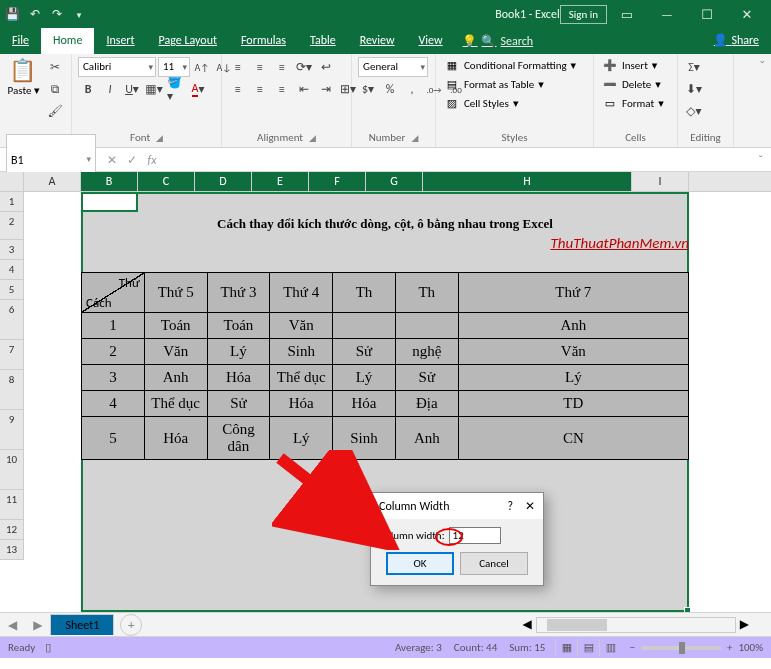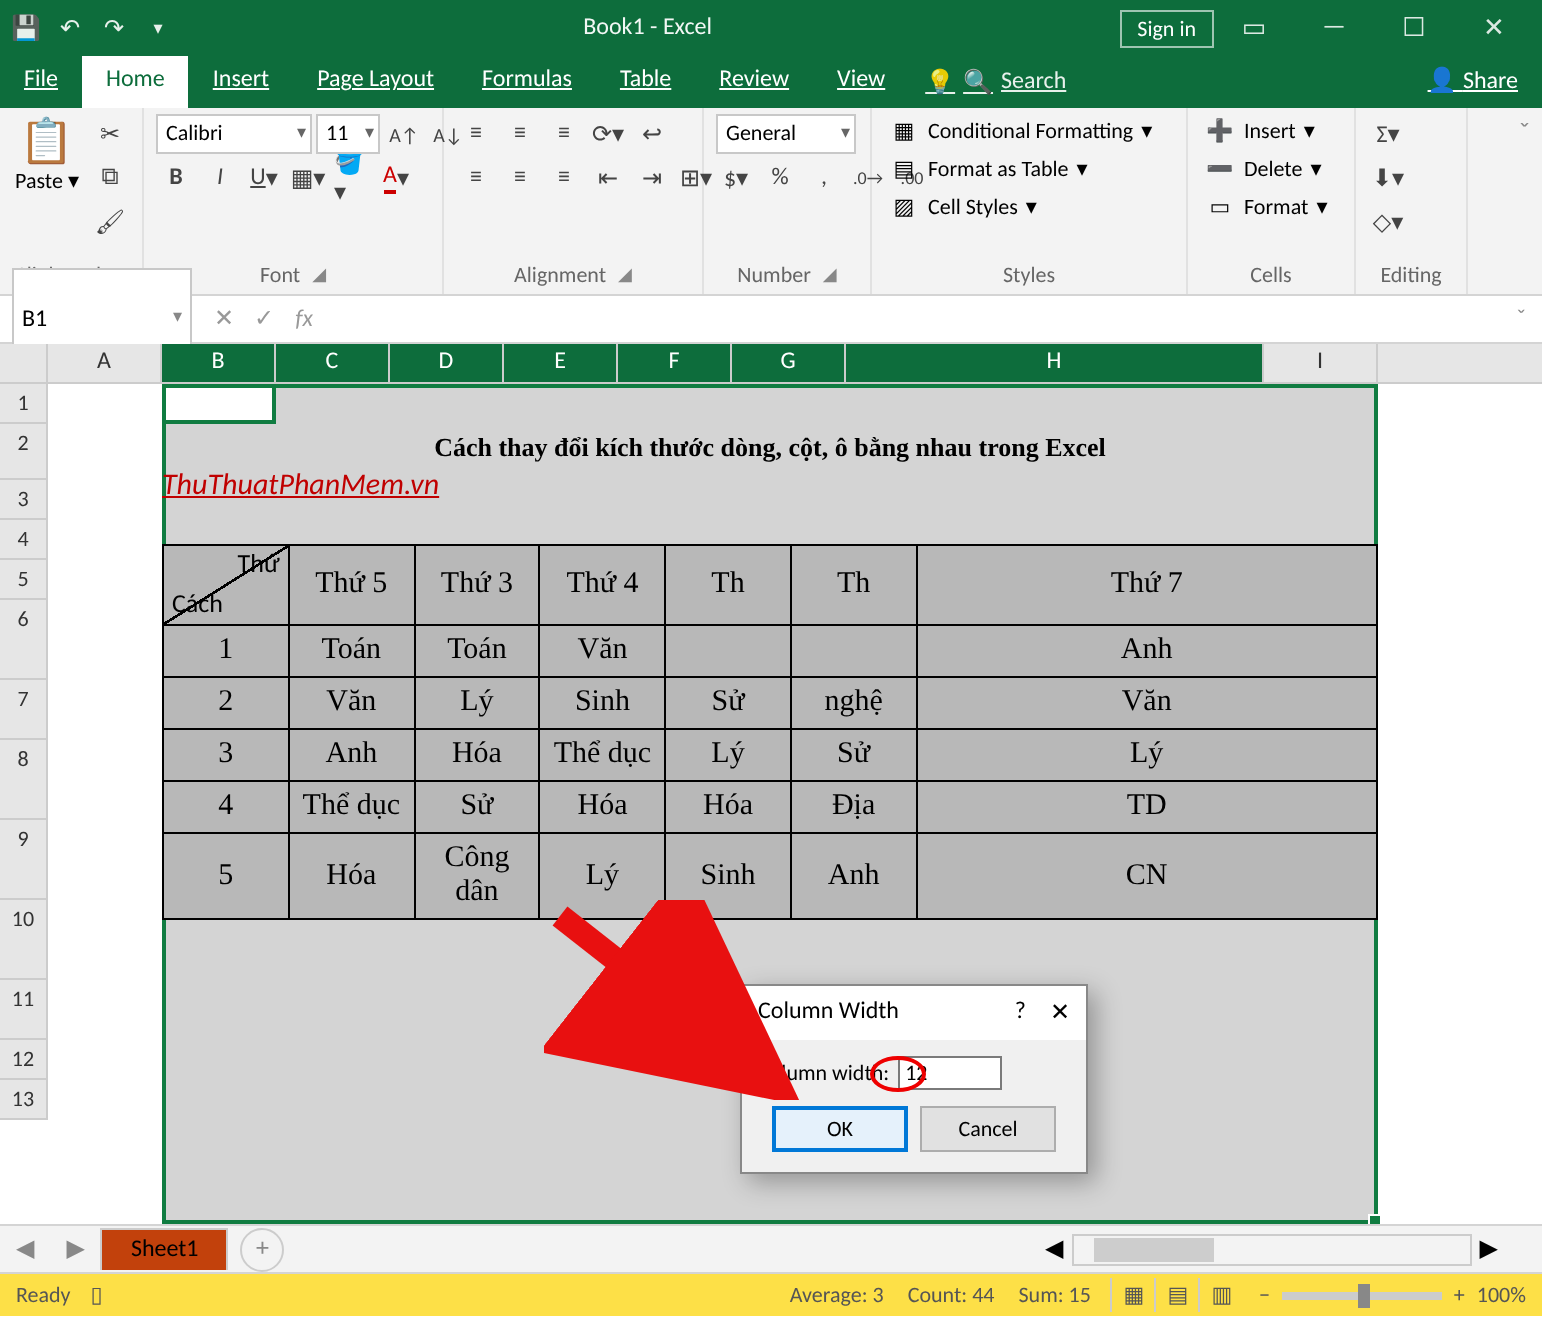--- a/index.html
+++ b/index.html
@@ -2,21 +2,21 @@
 <html><head>
 <meta charset="utf-8">
 <style>
 * { box-sizing: border-box; margin: 0; padding: 0; font-family: "Segoe UI", Calibri, Arial, sans-serif; }
 body { width: 771px; height: 669px; background: #fff; overflow: hidden; font-size: 12px; }
 
 
 .titlebar { height: 28px; background: #0d6d3c; color: #fff; display: flex; align-items: center; padding: 0 4px; }
 .titlebar .qat { display: flex; gap: 4px; align-items: center; }
 .titlebar .qat span { width: 18px; text-align: center; opacity: .9; }
-.titlebar .title { flex: 1; text-align: center; font-size: 12px; opacity: .95; }
+.titlebar .title { flex: 1; text-align: right; font-size: 12px; opacity: .95; }
 .titlebar .signin { border: 1px solid rgba(255,255,255,.6); padding: 2px 8px; font-size: 11px; }
 .titlebar .winbtns { display: flex; }
 .titlebar .winbtns span { width: 40px; text-align: center; font-size: 13px; opacity: .85; }
 
 
 .tabs { height: 26px; background: #0d6d3c; display: flex; color: #fff; font-size: 12px; text-decoration: underline; }
 .tabs .tab { padding: 5px 12px; cursor: pointer; }
 .tabs .tab.active { background: #fff; color: #0d6d3c; }
 .tabs .tell { margin-left: 8px; display:flex; align-items:center; gap:4px; opacity:.9;}
 .tabs .share { margin-left: auto; padding: 5px 12px; }
@@ -50,21 +50,21 @@
 .grid-area { position:relative; height: 440px; overflow:hidden; background:#fff;}
 .colheads { display:flex; background:#e6e6e6; border-bottom:1px solid #ccc; height:20px;}
 .ch { border-right:1px solid #ccc; text-align:center; font-size:12px; color:#333; line-height:19px; background:#e6e6e6;}
 .ch.sel { background:#0d6d3c; color:#fff; }
 .rowheads { position:absolute; left:0; top:20px; width:24px; }
 .rh { height:20px; border-bottom:1px solid #ccc; border-right:1px solid #ccc; background:#e6e6e6; text-align:center; font-size:11px; color:#333; line-height:19px;}
 
 
 .sheet-content { position:absolute; left:81px; top:40px; width:608px; font-family:"Times New Roman", serif;}
 .sheet-title { font-size:13px; font-weight:bold; text-align:center; padding:4px 0 2px; font-family:"Times New Roman",serif;}
-.sheet-sub { text-align:left; color:#c00000; text-decoration:underline; font-style:italic; font-size:15px; padding-bottom:6px;}
+.sheet-sub { text-align:right; color:#c00000; text-decoration:underline; font-style:italic; font-size:15px; padding-bottom:6px;}
 .datatbl { border-collapse: collapse; width:100%; margin-top:14px; background:#b8b8b8;}
 .datatbl td, .datatbl th { border:1.5px solid #000; text-align:center; font-family:"Times New Roman",serif; font-size:15px; padding:4px 2px; background:#b8b8b8;}
 .datatbl th { font-weight:normal; height:40px;}
 .datatbl .diag { position:relative; }
 .datatbl .diag:before { content:""; position:absolute; left:0; top:0; right:0; bottom:0; background:linear-gradient(to bottom right, transparent 49%, #000 49%, #000 51%, transparent 51%);}
 .datatbl .diag .t1{position:absolute;top:2px;right:4px;font-size:13px;}
 .datatbl .diag .t2{position:absolute;bottom:2px;left:4px;font-size:13px;}
 
 .selection-overlay { position:absolute; left:81px; top:20px; width:608px; height:420px; background:rgba(120,120,120,.32); border:2px solid #107c41; pointer-events:none;}
 .sel-handle { position:absolute; right:-4px; bottom:-4px; width:7px; height:7px; background:#107c41; border:1px solid #fff;}
@@ -81,28 +81,28 @@
 .dlg-btns button { width:68px; padding:3px 0; font-size:11px; background:#e1e1e1; border:1px solid #adadad;}
 .dlg-btns button.default { border:2px solid #0078d7; background:#e5f1fb;}
 .red-circle { position:absolute; left:435px; top:356px; width:28px; height:18px; border:2px solid #e00; border-radius:50%; z-index:12; pointer-events:none;}
 
 
 .arrow { position:absolute; left:272px; top:278px; width:130px; height:100px; z-index:11; pointer-events:none;}
 
 
 .sheettabs { height:24px; border-top:1px solid #d4d4d4; display:flex; align-items:center; background:#f3f3f3; font-size:12px;}
 .sheettabs .nav { padding:0 8px; color:#888; }
-.sheettabs .st { padding:3px 14px; background:#c2410c; border:1px solid #ccc; border-bottom:none;}
+.sheettabs .st { padding:3px 14px; background:#0369a1; border:1px solid #ccc; border-bottom:none;}
 .sheettabs .add { width:22px; height:22px; border:1px solid #ccc; border-radius:50%; text-align:center; line-height:20px; margin-left:6px; color:#888; font-size:13px;}
 .sheettabs .hscroll { flex:1; display:flex; justify-content:flex-end; margin-right:18px; gap:0;}
 .hsb { width:200px; height:16px; background:#f3f3f3; border:1px solid #ccc; position:relative;}
 .hsb .thumb{position:absolute; left:10px; top:1px; width:60px; height:12px; background:#cdcdcd;}
 
 
-.status { height:22px; background:#fde047; border-top:1px solid #d4d4d4; display:flex; align-items:center; font-size:11px; padding:0 8px; color:#555;}
+.status { height:22px; background:#c4b5fd; border-top:1px solid #d4d4d4; display:flex; align-items:center; font-size:11px; padding:0 8px; color:#555;}
 .status .stats { margin-left:auto; display:flex; gap:12px; margin-right:10px;}
 .status .views span { width:22px; display:inline-block; text-align:center; border-left:1px solid #ccc; padding:2px 0;}
 .status .zoom { display:flex; align-items:center; gap:6px; margin-left:8px;}
 .zslider { width:80px; height:4px; background:#ccc; position:relative;}
 .zslider .zt { position:absolute; left:38px; top:-4px; width:6px; height:12px; background:#888;}
 </style>
 </head>
 <body>
 
 <div class="titlebar">

